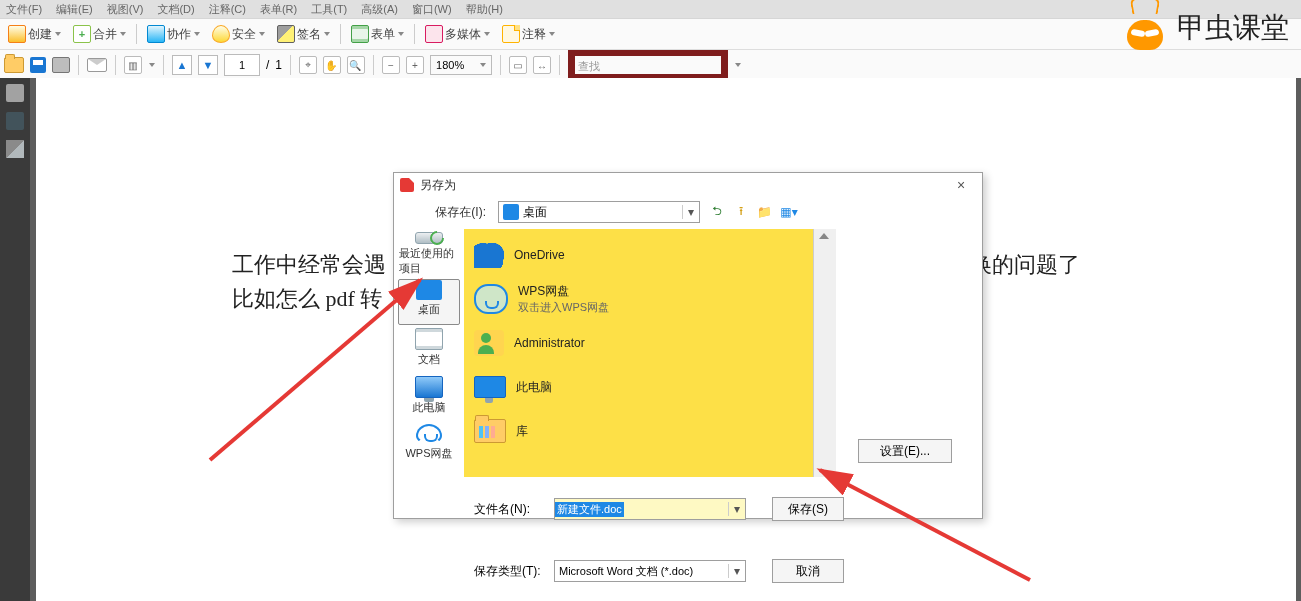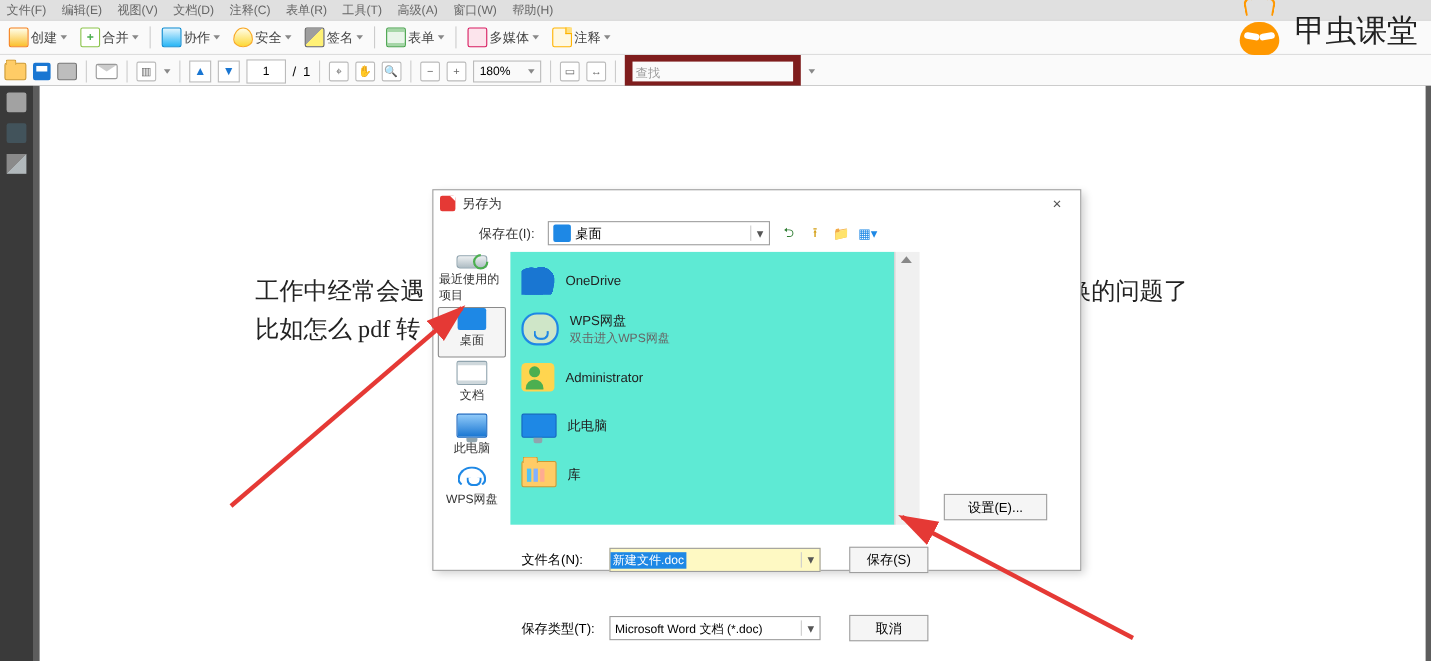--- a/index.html
+++ b/index.html
@@ -71,40 +71,40 @@
   .p-recent{background:linear-gradient(#eceff1,#b0bec5);border:1px solid #90a4ae;border-radius:3px;position:relative}
   .p-recent:after{content:"";position:absolute;right:-2px;bottom:-2px;width:10px;height:10px;border:2px solid #4caf50;border-radius:50%;border-top-color:transparent;transform:rotate(45deg)}
   .p-desk{background:#1e88e5;border-radius:2px}
   .p-doc{background:#fff;border:1px solid #90a4ae;border-radius:2px;box-shadow:inset 0 3px 0 #cfd8dc,inset 0 -3px 0 #cfd8dc}
   .p-pc{background:linear-gradient(#90caf9,#1976d2);border:1px solid #1565c0;border-radius:2px;position:relative}
   .p-pc:after{content:"";position:absolute;left:8px;bottom:-5px;width:10px;height:4px;background:#90a4ae;border-radius:0 0 2px 2px}
   .p-wps{width:26px;height:20px;position:relative}
   .p-wps:before{content:"";position:absolute;inset:0;border:2px solid #1e88e5;border-radius:50% 50% 50% 50%/60% 60% 40% 40%;border-bottom-color:transparent}
   .p-wps:after{content:"";position:absolute;left:8px;bottom:2px;width:10px;height:6px;border:2px solid #1e88e5;border-top:none;border-radius:0 0 6px 6px}
   .filelist{flex:1;display:flex}
-  .fl-main{flex:1;background:#5eead4;padding:4px 6px;overflow:hidden}
+  .fl-main{flex:1;background:#fde047;padding:4px 6px;overflow:hidden}
   .fl-item{display:flex;align-items:center;height:40px;gap:10px;padding:2px 4px}
   .fl-ico{width:30px;height:26px;flex:0 0 30px}
   .i-cloud{background:radial-gradient(circle at 30% 60%,#1976d2 55%,transparent 56%),radial-gradient(circle at 60% 50%,#1976d2 55%,transparent 56%),radial-gradient(circle at 50% 70%,#1976d2 60%,transparent 61%)}
   .i-wcloud{border:2px solid #1e88e5;border-radius:14px;position:relative;background:#cfe6c8}
   .i-wcloud:after{content:"";position:absolute;left:9px;bottom:3px;width:10px;height:6px;border:2px solid #1e88e5;border-top:none;border-radius:0 0 6px 6px}
   .i-user{width:26px;height:26px;background:#ffd54f;border-radius:4px;position:relative}
   .i-user:before{content:"";position:absolute;left:7px;top:3px;width:10px;height:10px;background:#4caf50;border-radius:50%}
   .i-user:after{content:"";position:absolute;left:4px;bottom:2px;width:16px;height:9px;background:#4caf50;border-radius:8px 8px 0 0}
   .i-mon{width:28px;height:20px;background:#1e88e5;border:1px solid #1565c0;border-radius:2px;position:relative}
   .i-mon:after{content:"";position:absolute;left:10px;bottom:-6px;width:8px;height:5px;background:#90a4ae;border-radius:0 0 2px 2px}
   .i-lib{width:28px;height:22px;background:#ffcc66;border:1px solid #cc9933;border-radius:2px;position:relative}
   .i-lib:before{content:"";position:absolute;top:-5px;left:0;width:12px;height:5px;background:#ffcc66;border:1px solid #cc9933;border-bottom:none;border-radius:2px 2px 0 0}
   .i-lib:after{content:"";position:absolute;left:4px;top:6px;width:4px;height:12px;background:#4fc3f7;box-shadow:6px 0 0 #82b1ff,12px 0 0 #ffab91}
   .fl-txt{font-size:12px;color:#222}
   .fl-sub{font-size:11px;color:#666}
   .fl-side{width:22px;background:#f0f0f0;border-left:1px solid #ccc;position:relative}
   .fl-side:before{content:"";position:absolute;top:4px;left:5px;border-left:5px solid transparent;border-right:5px solid transparent;border-bottom:6px solid #888}
   .right-pane{width:130px;padding:8px;display:flex;flex-direction:column;justify-content:flex-end}
-  .btn{height:22px;border:1px solid #9e9e9e;background:#f5f5f5;font-size:12px;display:flex;align-items:center;justify-content:center;margin-top:16px}
+  .btn{height:22px;border:1px solid #9e9e9e;background:#f5f5f5;font-size:12px;display:flex;align-items:center;justify-content:center;margin-top:6px}
   .btn.sett{position:absolute;right:30px;top:260px;width:92px}
   .dlg-bottom{padding:4px 20px 6px 80px;display:flex;flex-direction:column;gap:6px}
   .brow{display:flex;align-items:center;gap:10px}
   .brow label{width:70px;text-align:left;font-size:12px}
   .brow .combo{flex:0 0 190px}
   .fname{background:#fef9c3;color:#fff}
   .fname .sel{background:#1e88e5;padding:0 2px;color:#fff;font-size:11px}
   .brow .btn{width:70px;margin:16px}
   .arrow{position:absolute;pointer-events:none;z-index:20}
 </style>

